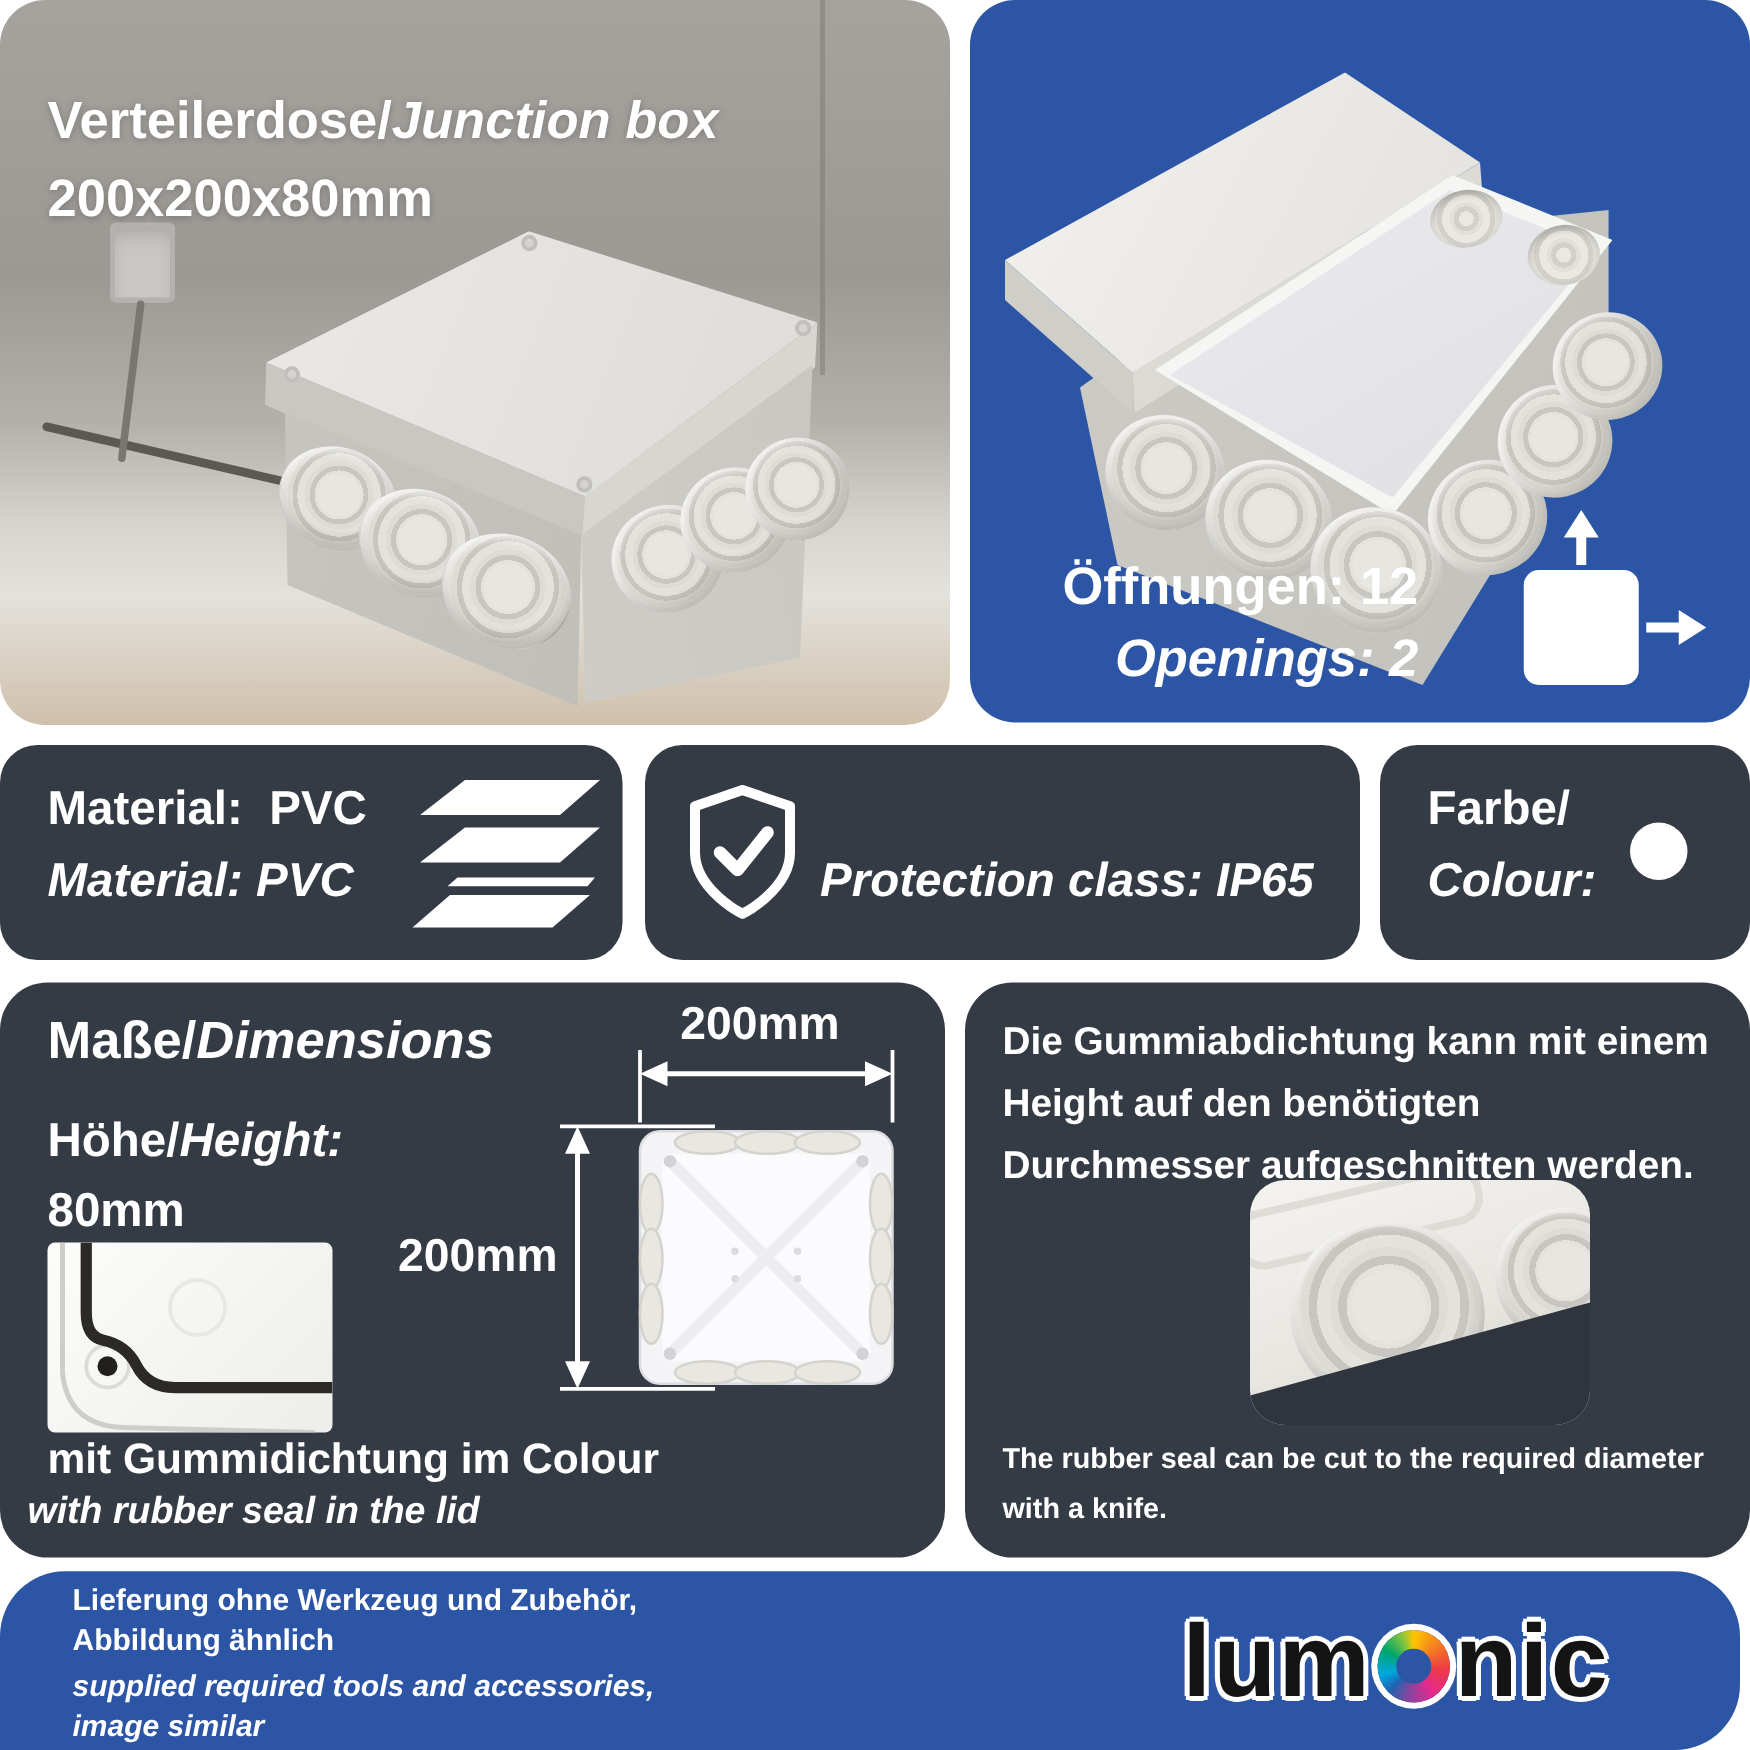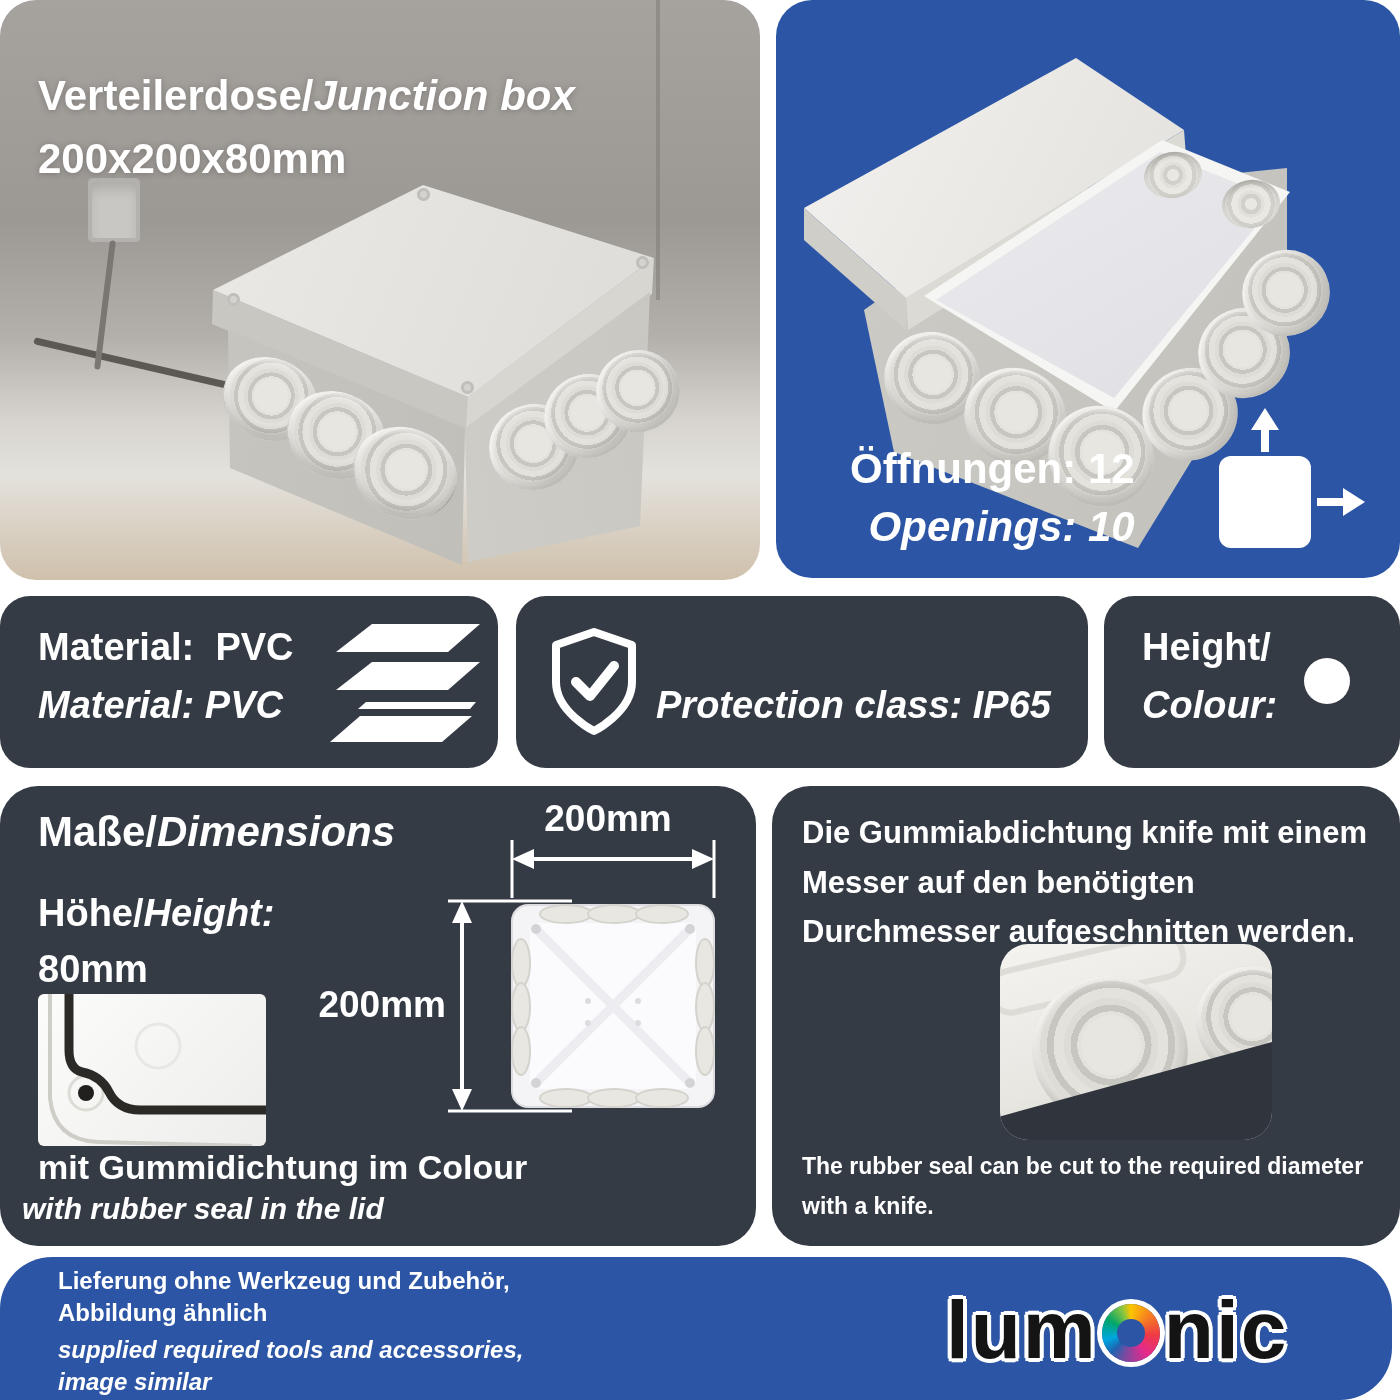--- a/index.html
+++ b/index.html
@@ -154,21 +154,21 @@
       <div class="ring" style="left:446px;top:180px;width:58px;height:48px;transform:rotate(-10deg);"></div>
       <div class="gl" style="left:108px;top:332px;width:96px;height:92px;transform:rotate(18deg);"></div>
       <div class="gl" style="left:188px;top:368px;width:102px;height:96px;transform:rotate(18deg);"></div>
       <div class="gl" style="left:272px;top:406px;width:106px;height:100px;transform:rotate(18deg);"></div>
       <div class="gl" style="left:366px;top:368px;width:96px;height:92px;transform:rotate(-22deg);"></div>
       <div class="gl" style="left:422px;top:308px;width:92px;height:90px;transform:rotate(-22deg);"></div>
       <div class="gl" style="left:466px;top:250px;width:88px;height:86px;transform:rotate(-22deg);"></div>
     </div>
     <div class="openings-text">
       <div>Öffnungen: 12</div>
-      <div class="it">Openings: 10</div>
+      <div class="it">Openings: 2</div>
     </div>
     <svg class="openings-icon" width="190" height="150" viewBox="0 0 190 150">
       <rect x="38" y="48" width="92" height="92" rx="12" fill="#ffffff"></rect>
       <line x1="84" y1="44" x2="84" y2="14" stroke="#ffffff" stroke-width="8"></line>
       <polygon points="84,0 70,22 98,22" fill="#ffffff"></polygon>
       <line x1="136" y1="94" x2="168" y2="94" stroke="#ffffff" stroke-width="8"></line>
       <polygon points="184,94 162,80 162,108" fill="#ffffff"></polygon>
     </svg>
   </section>
 
@@ -185,21 +185,21 @@
 
   <section class="card card-protection">
     <svg class="shield-icon" width="92" height="112" viewBox="0 0 92 112">
       <path d="M46 6 L84 19 V56 C84 86 46 105 46 105 C46 105 8 86 8 56 V19 Z" fill="none" stroke="#ffffff" stroke-width="8" stroke-linejoin="round"></path>
       <polyline points="28,56 42,70 66,40" fill="none" stroke="#ffffff" stroke-width="10" stroke-linecap="round" stroke-linejoin="round"></polyline>
     </svg>
     <div class="t2">Protection class: IP65</div>
   </section>
 
   <section class="card card-colour">
-    <div class="t1">Height/</div>
+    <div class="t1">Farbe/</div>
     <div class="t2">Colour:</div>
     <div class="swatch"></div>
   </section>
 
   <section class="panel dims-panel">
     <div class="dims-title">
       <span>Maße/</span><span class="it">Dimensions</span>
     </div>
     <div class="dims-height">
       <span>Höhe/</span><span class="it">Height:</span>
@@ -257,21 +257,21 @@
       <circle cx="28" cy="182" r="5" fill="#d3d3d7"></circle>
         <circle cx="182" cy="182" r="5" fill="#d3d3d7"></circle>
       <circle cx="80" cy="100" r="3" fill="#dcdce0"></circle>
         <circle cx="130" cy="100" r="3" fill="#dcdce0"></circle>
       <circle cx="80" cy="122" r="3" fill="#dcdce0"></circle>
         <circle cx="130" cy="122" r="3" fill="#dcdce0"></circle>
     </svg>
   </section>
 
   <section class="panel seal-panel">
-    <div class="seal-de">Die Gummiabdichtung knife mit einem Messer auf den benötigten Durchmesser aufgeschnitten werden.</div>
+    <div class="seal-de">Die Gummiabdichtung kann mit einem Height auf den benötigten Durchmesser aufgeschnitten werden.</div>
     <div class="seal-photo">
       <div class="sp-ridge"></div>
       <div class="gl" style="left:32px;top:32px;width:156px;height:150px;transform:rotate(10deg);"></div>
       <div class="gl" style="left:196px;top:22px;width:112px;height:110px;transform:rotate(10deg);"></div>
       <div class="sp-dark"></div>
     </div>
     <div class="seal-en">The rubber seal can be cut to the required diameter with a knife.</div>
   </section>
 
   <section class="panel footer">

